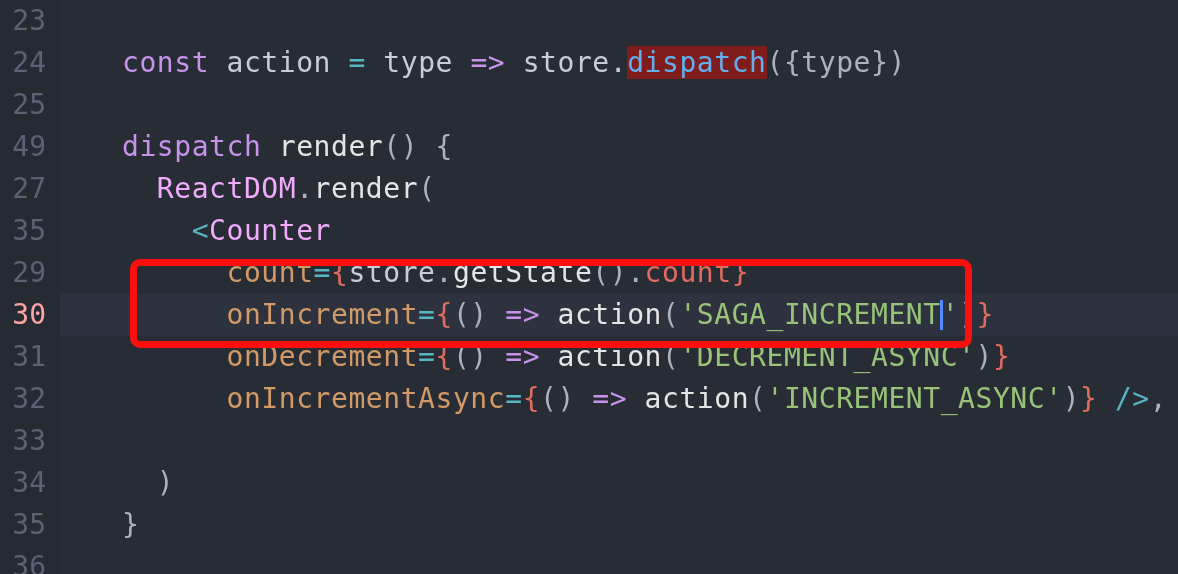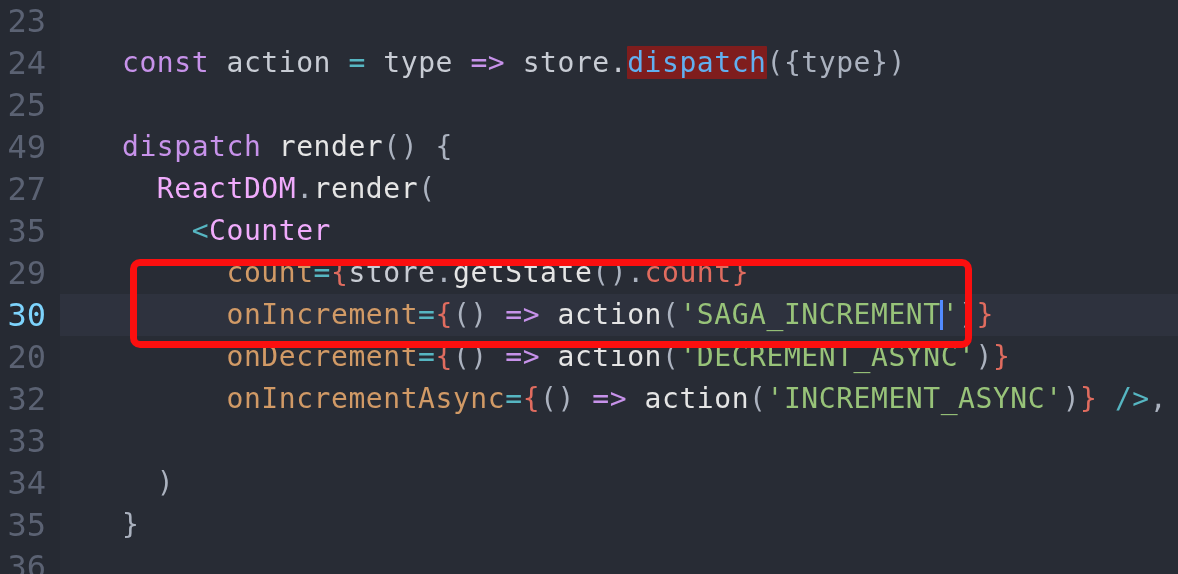--- a/index.html
+++ b/index.html
@@ -27,27 +27,27 @@
     height: 100%;
     background: #262a33;
     z-index: 2;
   }
   .gutter-num {
     position: absolute;
     left: 0;
     width: 46px;
     text-align: right;
     color: #5b6273;
-    font-size: 32px;
+    font-size: 28px;
     line-height: 42px;
     height: 42px;
     white-space: pre;
     overflow: hidden;
   }
-  .gutter-num.active { color: #7dd3fc; }
+  .gutter-num.active { color: #fca5a5; }
 
   
   .code-area {
     position: absolute;
     left: 60px; top: 0;
     right: 0; bottom: 0;
     z-index: 1;
   }
   .line-highlight {
     position: absolute;
@@ -116,21 +116,21 @@
 
   <div class="gutter">
     <div class="gutter-num" style="top:0px;">23</div>
     <div class="gutter-num" style="top:42px;">24</div>
     <div class="gutter-num" style="top:84px;">25</div>
     <div class="gutter-num" style="top:126px;">49</div>
     <div class="gutter-num" style="top:168px;">27</div>
     <div class="gutter-num" style="top:210px;">35</div>
     <div class="gutter-num" style="top:252px;">29</div>
     <div class="gutter-num active" style="top:294px;">30</div>
-    <div class="gutter-num" style="top:336px;">20</div>
+    <div class="gutter-num" style="top:336px;">31</div>
     <div class="gutter-num" style="top:378px;">32</div>
     <div class="gutter-num" style="top:420px;">33</div>
     <div class="gutter-num" style="top:462px;">34</div>
     <div class="gutter-num" style="top:504px;">35</div>
     <div class="gutter-num" style="top:546px;">36</div>
   </div>
 
   <div class="code-area">
 
     <div class="code-line" style="top:0px;"></div>

